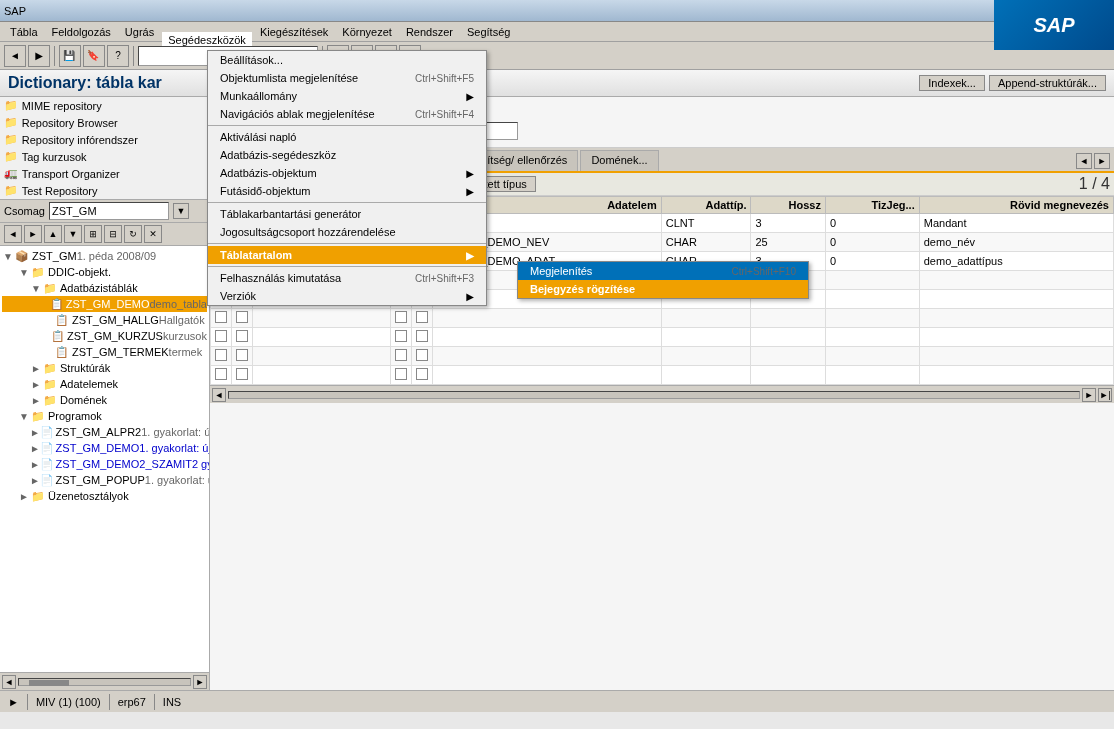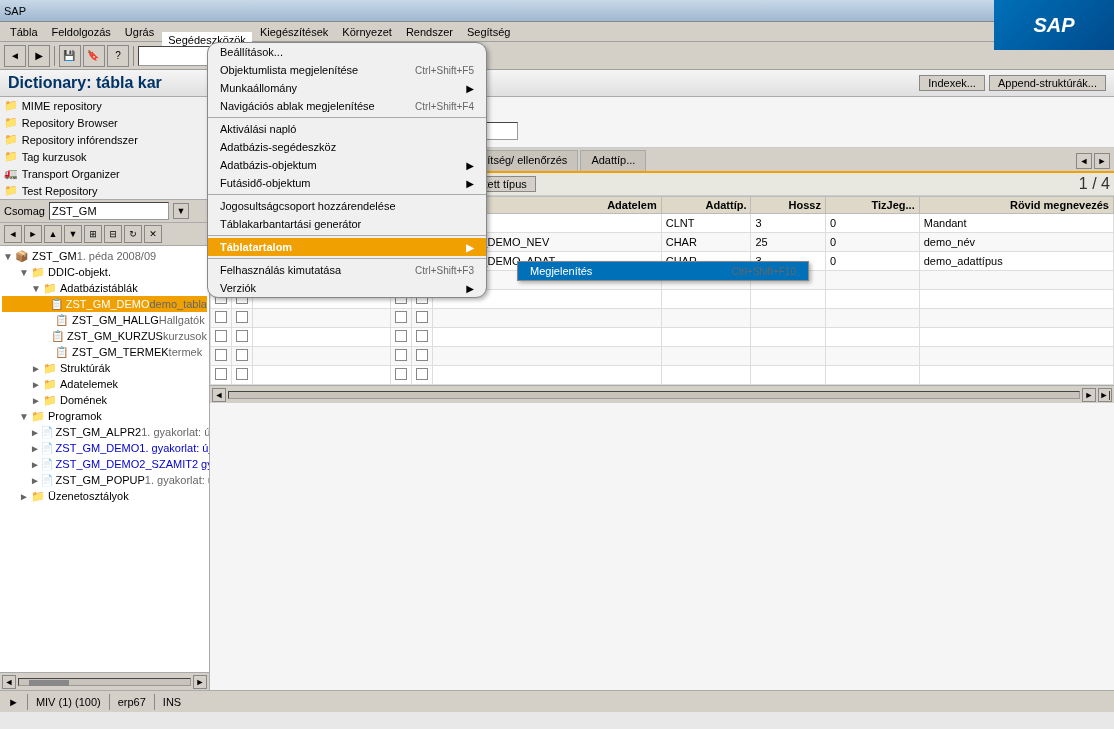--- a/index.html
+++ b/index.html
@@ -572,21 +572,21 @@
         </div>
         <div class="form-row">
           <input class="form-input" type="text" value="demo_tabla" style="width: 300px;">
         </div>
       </div>
 
       <div class="tab-bar">
         <div class="tab">Kiszállítás és karbantartás</div>
         <div class="tab active">Mezők</div>
         <div class="tab">Beviteli segítség/ ellenőrzés</div>
-        <div class="tab">Adattíp...</div>
+        <div class="tab">Domének...</div>
         <div style="margin-left:auto; display:flex; align-items:center; gap:2px; padding-right:4px;">
           <div class="toolbar-btn" style="width:16px;height:16px;font-size:9px;">◄</div>
           <div class="toolbar-btn" style="width:16px;height:16px;font-size:9px;">►</div>
         </div>
       </div>
 
       <div class="table-toolbar">
         <div style="display:flex; gap:2px; align-items:center;">
           <div class="toolbar-btn" style="width:18px;height:18px;font-size:9px;">◄◄</div>
           <div class="toolbar-btn" style="width:18px;height:18px;font-size:9px;">►◄</div>
@@ -750,21 +750,21 @@
     <div class="status-sep"></div>
     <span>MIV (1) (100)</span>
     <div class="status-sep"></div>
     <span>erp67</span>
     <div class="status-sep"></div>
     <span>INS</span>
   </div>
 
   <div class="dropdown-overlay">
 
-    <div class="menu-popup" style="left: 207px; top: 42px; width: 255px; border-radius: 11px;">
+    <div class="menu-popup" style="left: 207px; top: 50px; width: 255px;">
       <div class="menu-popup-item">
         <span>Beállítások...</span>
       </div>
       <div class="menu-popup-item">
         <span>Objektumlista megjelenítése</span>
         <span class="menu-popup-shortcut">Ctrl+Shift+F5</span>
       </div>
       <div class="menu-popup-item">
         <span>Munkaállomány</span>
         <span class="menu-popup-arrow">▶</span>
@@ -783,24 +783,24 @@
       <div class="menu-popup-item">
         <span>Adatbázis-objektum</span>
         <span class="menu-popup-arrow">▶</span>
       </div>
       <div class="menu-popup-item">
         <span>Futásidő-objektum</span>
         <span class="menu-popup-arrow">▶</span>
       </div>
       <div class="menu-popup-sep"></div>
       <div class="menu-popup-item">
+        <span>Táblakarbantartási generátor</span>
+      </div>
+      <div class="menu-popup-item">
         <span>Jogosultságcsoport hozzárendelése</span>
-      </div>
-      <div class="menu-popup-item">
-        <span>Táblakarbantartási generátor</span>
       </div>
       <div class="menu-popup-sep"></div>
       <div class="menu-popup-item highlighted">
         <span>Táblatartalom</span>
         <span class="menu-popup-arrow">▶</span>
       </div>
       <div class="menu-popup-sep"></div>
       <div class="menu-popup-item">
         <span>Felhasználás kimutatása</span>
         <span class="menu-popup-shortcut">Ctrl+Shift+F3</span>
@@ -809,17 +809,20 @@
         <span>Verziók</span>
         <span class="menu-popup-arrow">▶</span>
       </div>
     </div>
 
     <div class="submenu-popup" style="left: 517px; top: 261px; width: 292px;">
       <div class="submenu-item highlighted">
         <span>Megjelenítés</span>
         <span class="menu-popup-shortcut">Ctrl+Shift+F10</span>
       </div>
+      <div class="submenu-item active-item">
+        <span>Bejegyzés rögzítése</span>
+      </div>
     </div>
 
   </div>
 
 </div>
 
 </body></html>

